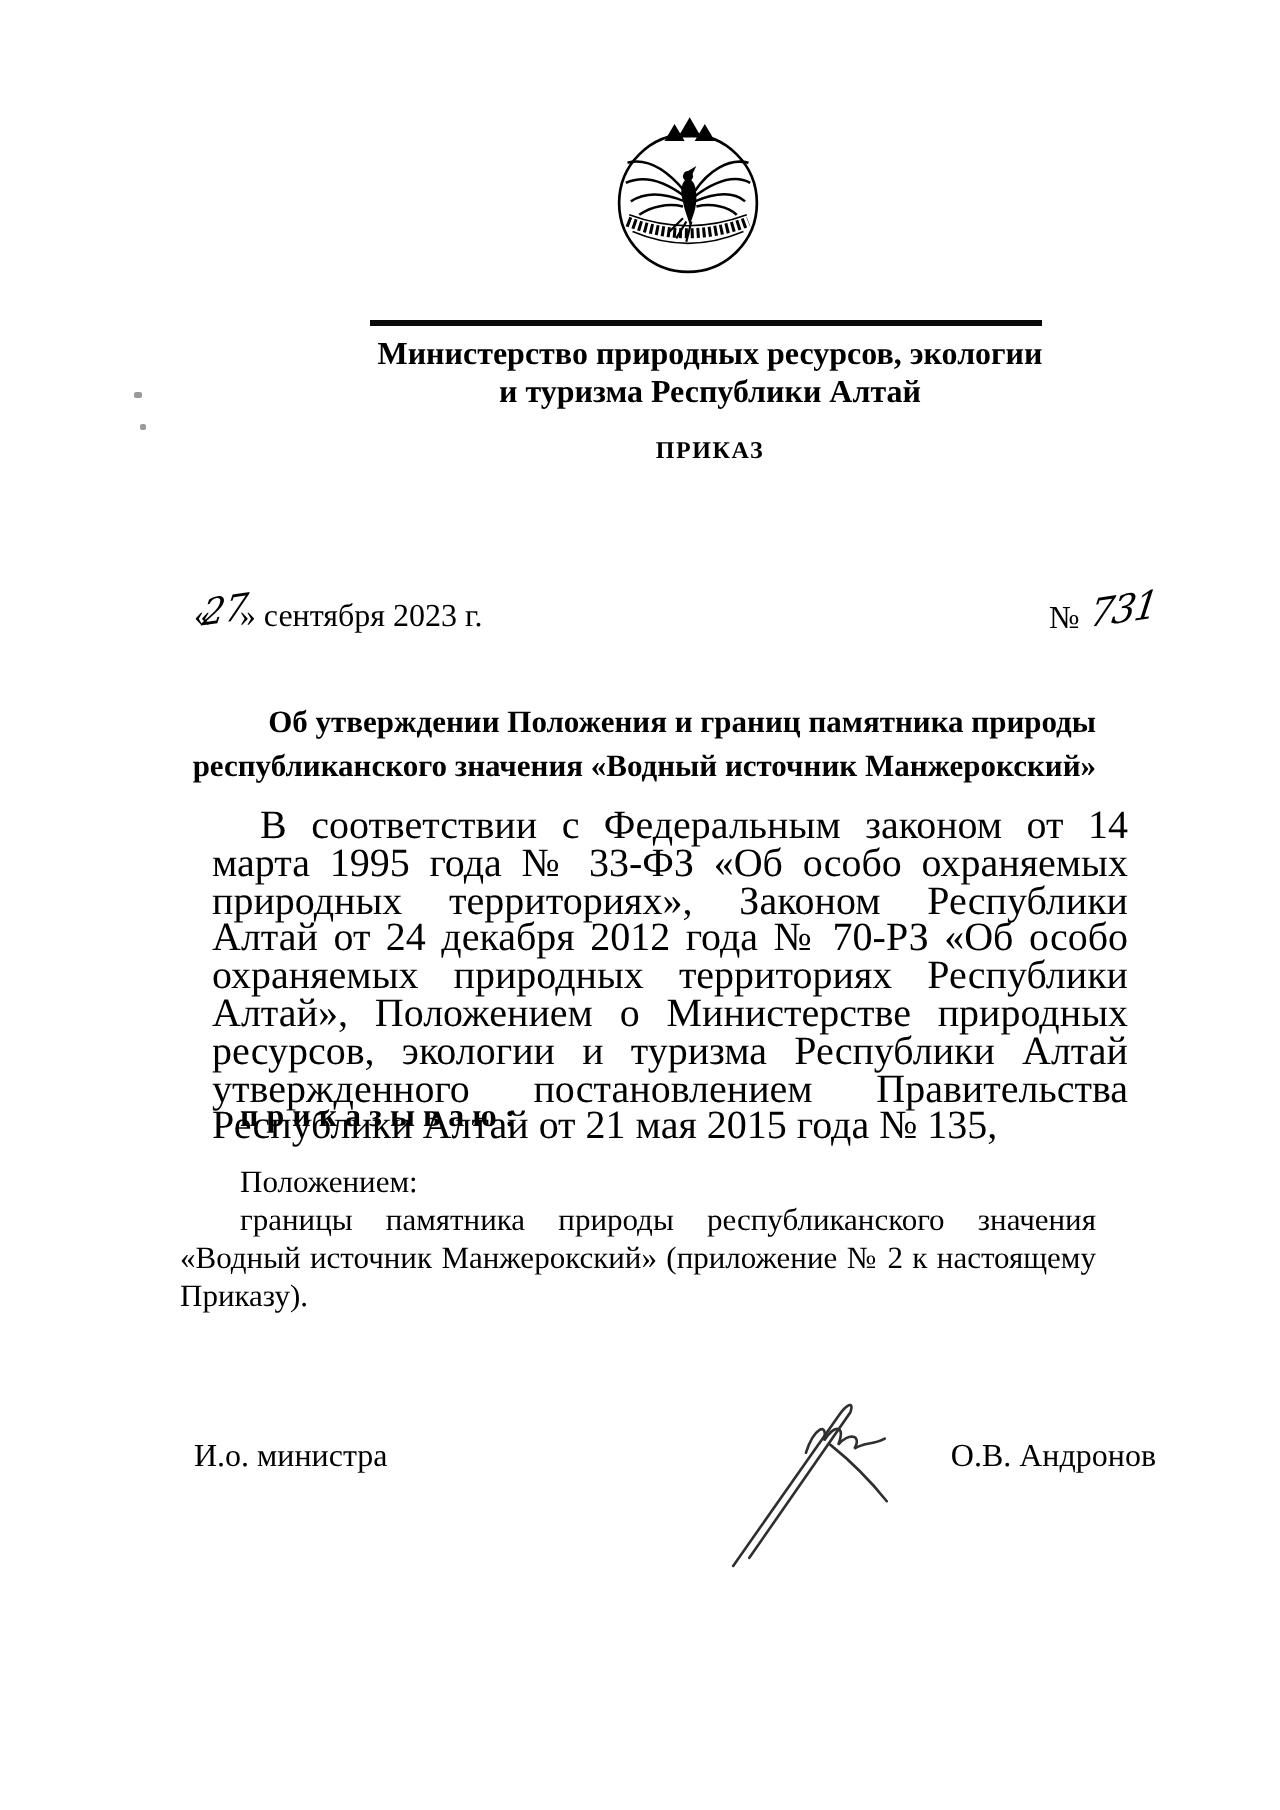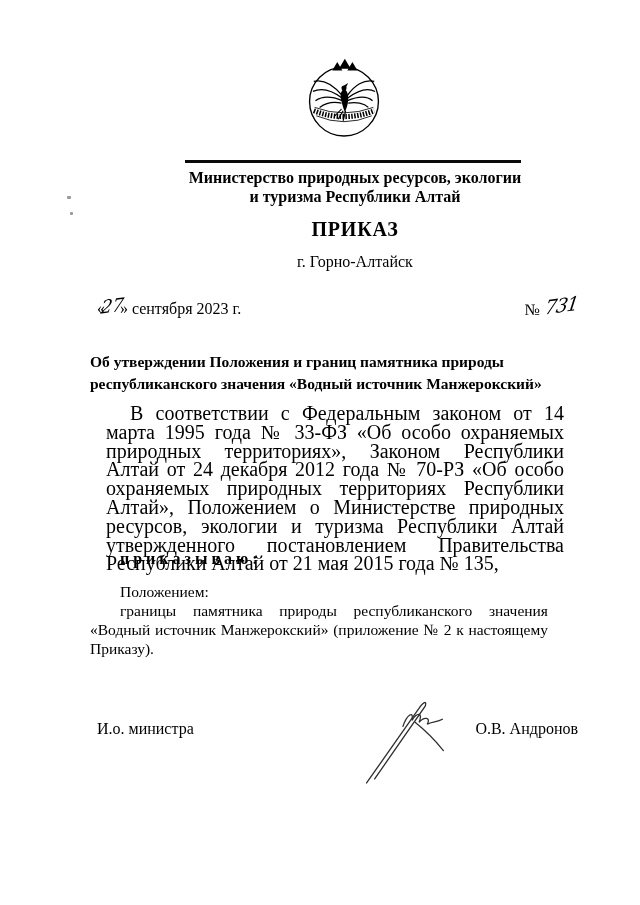--- a/index.html
+++ b/index.html
@@ -11,29 +11,29 @@
     color:#000;
     overflow:hidden;
     margin:0 auto;
   }
   .abs{position:absolute;}
   .emblem{left:302px;top:56px;width:84px;height:86px;}
   .divider{left:185px;top:160px;width:336px;height:3px;background:#0a0a0a;}
   .ministry{left:180px;top:168px;width:350px;text-align:center;
     font-weight:bold;font-size:16px;line-height:19px;}
   .doc-type{left:180px;top:218px;width:350px;text-align:center;
-    font-weight:bold;font-size:20px;letter-spacing:0.8px;}
+    font-weight:bold;font-size:12px;letter-spacing:0.8px;}
   .city{left:180px;top:253px;width:350px;text-align:center;font-size:16px;}
   .date-row{left:97px;top:297px;width:481px;display:flex;
     justify-content:space-between;align-items:flex-start;font-size:16px;}
   .hw{font-family:"DejaVu Serif", serif;font-style:italic;display:inline-block;
     transform:rotate(-8deg) skewX(-16deg);}
   .hw-day{font-size:18px;margin:0 -4px;position:relative;top:-2px;}
   .hw-num{font-size:19px;letter-spacing:-1px;position:relative;top:-3px;margin-left:5px;}
-  .title{left:90px;top:351px;width:458px;text-align:left;
+  .title{left:90px;top:351px;width:458px;text-align:right;
     font-weight:bold;font-size:15.5px;line-height:22px;}
   .body-par{left:90px;top:404px;width:458px;text-align:justify;
     font-size:20px;line-height:18.8px;text-indent:24px;margin-left:16px;}
   .order-word{left:120px;top:550px;font-weight:bold;font-size:16px;}
   .approve{left:120px;top:583px;font-size:15.5px;}
   .items{left:90px;top:601px;width:458px;text-align:justify;
     font-size:15.5px;line-height:19px;}
   .items p{margin:0;text-indent:30px;}
   .sig-row{left:97px;top:720px;width:481px;display:flex;
     justify-content:space-between;font-size:16px;text-align:right;}
@@ -80,21 +80,20 @@
 
   <div class="abs divider"></div>
 
   <div class="abs ministry">
     <div>Министерство природных ресурсов, экологии</div>
     <div>и туризма  Республики Алтай</div>
   </div>
 
   <div class="abs doc-type">ПРИКАЗ</div>
 
-  <div class="abs city">г. Горно-Алтайск</div>
 
   <div class="abs date-row">
     <div>
       <span>«</span><span class="hw hw-day">27</span><span>»</span>
       <span>сентября  2023 г.</span>
     </div>
     <div>
       <span>№</span><span class="hw hw-num">731</span>
     </div>
   </div>

